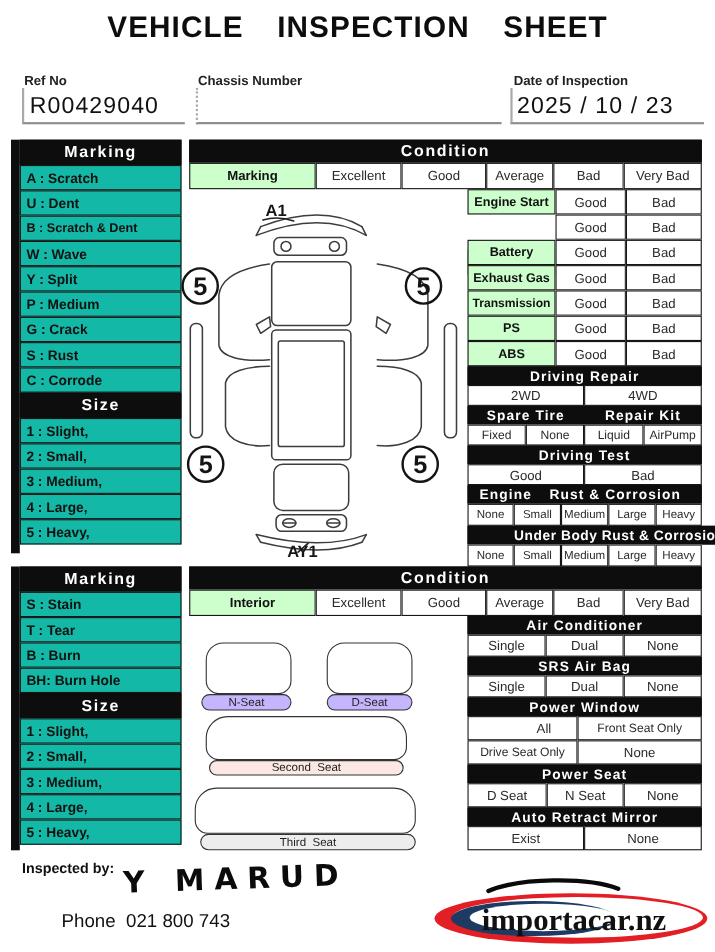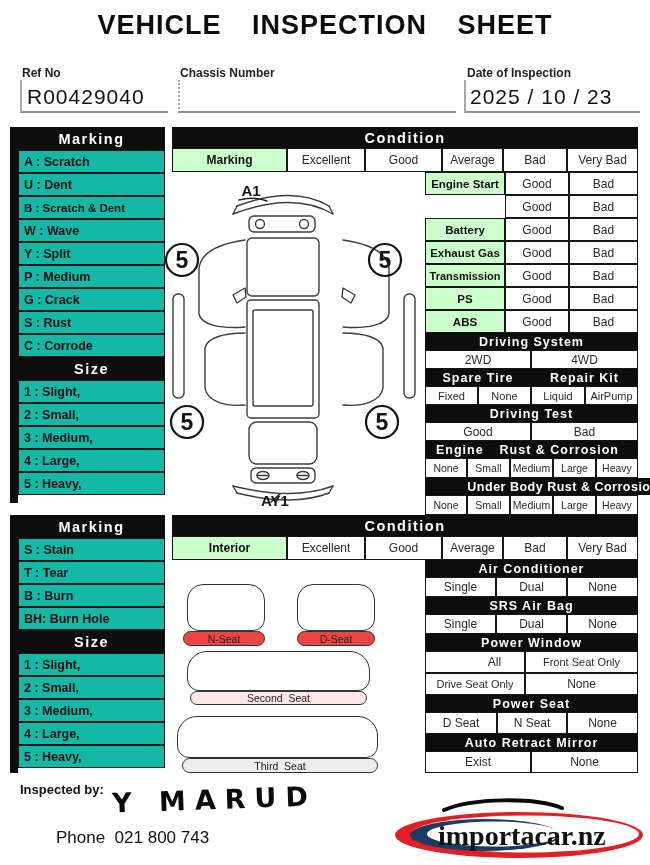--- a/index.html
+++ b/index.html
@@ -19,21 +19,21 @@
   .c{position:absolute;box-sizing:border-box;border:1px solid #161616;background:#fff;display:flex;
      align-items:center;justify-content:center;font-size:12px;color:#2a2a2a;}
   .c.g{background:#ccffcc;font-weight:bold;color:#111;}
   .c.sm{font-size:10.5px;}
   .c.md{font-size:11px;}
   .h{position:absolute;box-sizing:border-box;background:#0d0d0d;color:#fff;display:flex;align-items:center;
      justify-content:center;font-size:12.5px;font-weight:bold;letter-spacing:1px;border:1px solid #0d0d0d;}
   .h.split{justify-content:space-between;padding:0 18px 0 10px;}
   .seatback{position:absolute;box-sizing:border-box;border:1.5px solid #333;border-radius:16px 16px 12px 12px;background:#fff;}
   .bench{position:absolute;box-sizing:border-box;border:1.5px solid #333;border-radius:20px 20px 12px 12px;background:#fff;}
-  .seatlabel{position:absolute;box-sizing:border-box;border:1.3px solid #333;border-radius:8px;background:#ef4444;
+  .seatlabel{position:absolute;box-sizing:border-box;border:1.3px solid #333;border-radius:8px;background:#c4b5fd;
              display:flex;align-items:center;justify-content:center;font-size:10.5px;color:#222;white-space:pre;}
   .carsvg{position:absolute;left:163px;top:176px;width:262px;height:332px;}
   .logo{position:absolute;left:392px;top:797px;width:256px;height:66px;}
   .insp{position:absolute;font-size:13px;font-weight:bold;color:#111;}
   .sig{position:absolute;font-size:27px;font-weight:bold;letter-spacing:9px;color:#0b0b0b;
        transform:rotate(-2deg);font-family:"DejaVu Sans",sans-serif;}
   .phone{position:absolute;font-size:17px;color:#111;white-space:pre;}
 </style>
 </head>
 <body>
@@ -103,21 +103,21 @@
   <div class="c" style="left:569px;top:264px;width:69px;height:23px;">Bad</div>
 
   <div class="c g" style="left:425px;top:287px;width:80px;height:23px;font-size:11.5px;text-align:right;">PS</div>
   <div class="c" style="left:505px;top:287px;width:64px;height:23px;">Good</div>
   <div class="c" style="left:569px;top:287px;width:69px;height:23px;">Bad</div>
 
   <div class="c g" style="left:425px;top:310px;width:80px;height:23px;font-size:11.5px;">ABS</div>
   <div class="c" style="left:505px;top:310px;width:64px;height:23px;">Good</div>
   <div class="c" style="left:569px;top:310px;width:69px;height:23px;">Bad</div>
 
-  <div class="h" style="left:425px;top:333px;width:213px;height:17px;">Driving System</div>
+  <div class="h" style="left:425px;top:333px;width:213px;height:17px;">Driving Repair</div>
   <div class="c" style="left:425px;top:350px;width:106px;height:19px;">2WD</div>
   <div class="c" style="left:531px;top:350px;width:107px;height:19px;">4WD</div>
 
   <div class="h" style="left:425px;top:369px;width:106px;height:17px;">Spare Tire</div>
   <div class="h" style="left:531px;top:369px;width:107px;height:17px;">Repair Kit</div>
   <div class="c md" style="left:425px;top:386px;width:53px;height:19px;">Fixed</div>
   <div class="c md" style="left:478px;top:386px;width:53px;height:19px;">None</div>
   <div class="c md" style="left:531px;top:386px;width:54px;height:19px;">Liquid</div>
   <div class="c md" style="left:585px;top:386px;width:53px;height:19px;">AirPump</div>
 

